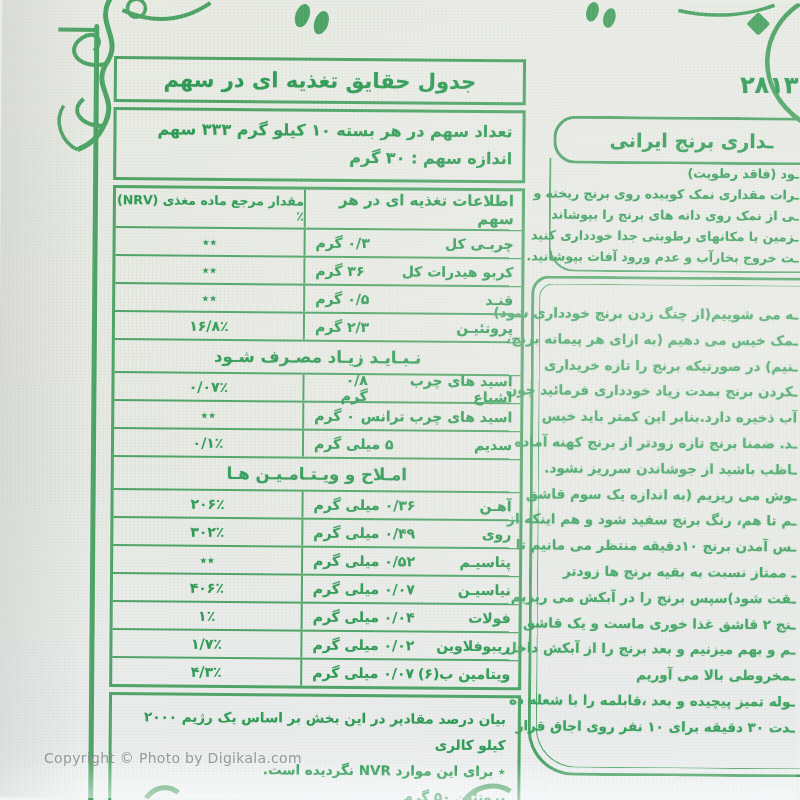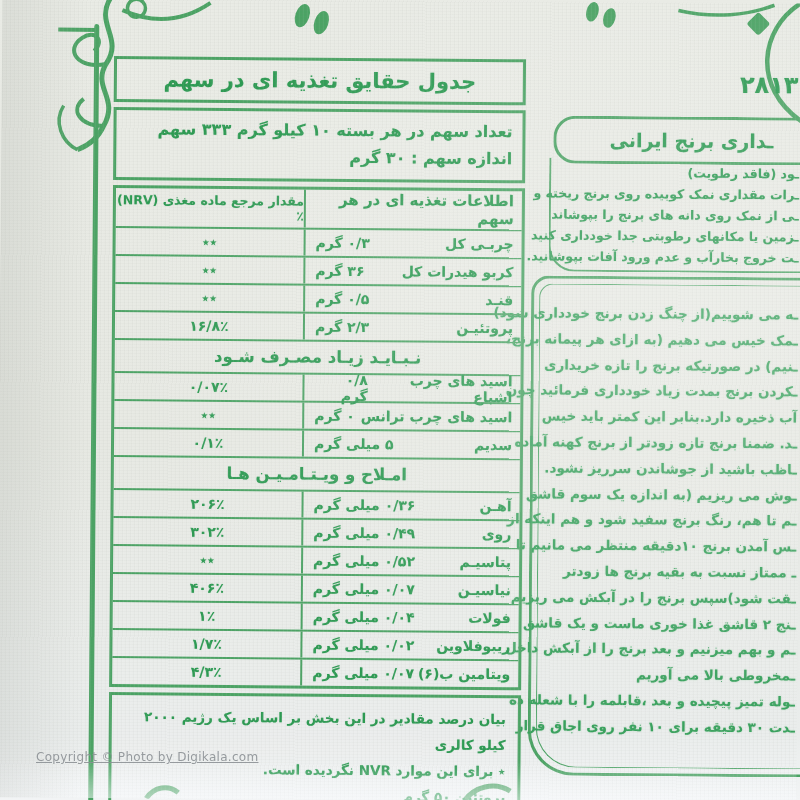--- a/index.html
+++ b/index.html
@@ -53,21 +53,21 @@
     font-weight:bold;font-size:12.5px;line-height:21px;color:#2C9A52;text-shadow:0 0 1px rgba(44,154,82,.35);}
   .storage-text div{white-space:nowrap;}
   .instr{position:absolute;left:531px;top:274px;width:300px;height:494px;border:3px solid #4BA364;border-right:none;
     border-radius:18px 0 0 46px;z-index:2;}
   .instr-inner{position:absolute;top:5px;bottom:5px;left:5px;right:0;border:1.5px solid #4BA364;border-right:none;
     border-radius:14px 0 0 40px;}
   .instr-text{position:absolute;top:22px;left:8px;right:36px;direction:rtl;text-align:right;
     font-weight:bold;font-size:13.5px;line-height:25.8px;color:#37A15C;text-shadow:0 0 1.5px rgba(70,170,100,.45);}
   .instr-text div{white-space:nowrap;}
 
-  .watermark{position:absolute;left:36px;top:750px;z-index:5;color:#8D9296;font-size:12px;letter-spacing:.3px;opacity:.9;text-decoration:underline;}
+  .watermark{position:absolute;left:44px;top:750px;z-index:5;color:#8D9296;font-size:14px;letter-spacing:.3px;opacity:.9;}
   .decor-svg{position:absolute;inset:0;z-index:1;pointer-events:none;}
 </style>
 </head>
 <body>
 
 <div class="scene">
 
   <svg class="decor-svg" width="800" height="800" viewBox="0 0 800 800">
     <g>
       <path class="green-stroke" stroke-width="5" d="M108,0 C92,26 122,40 104,66 C90,90 118,100 102,128 C96,142 86,148 76,152"></path>

